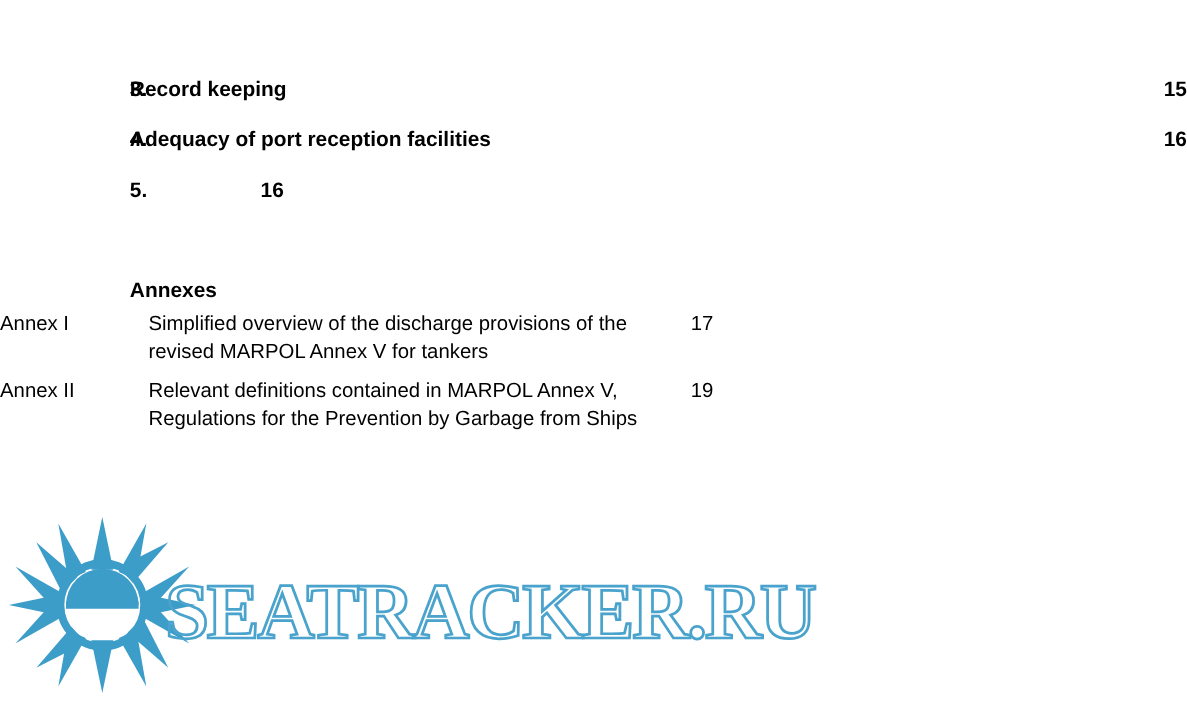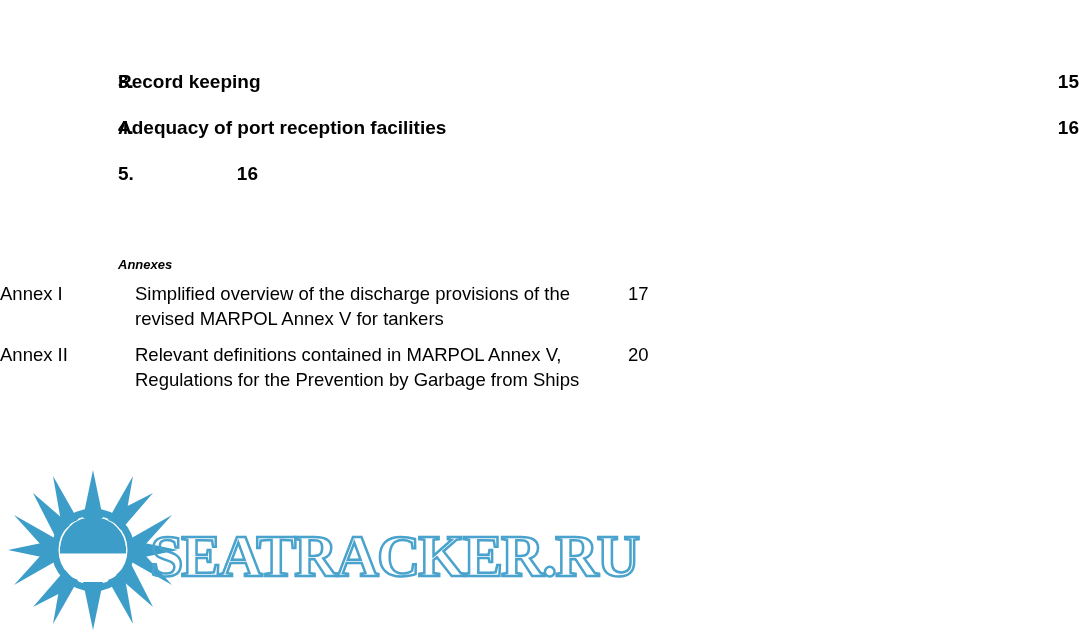--- a/index.html
+++ b/index.html
@@ -51,23 +51,22 @@
     text-align: right;
     padding-left: 20px;
   }
 
   
   .annexes-heading {
     position: absolute;
     left: 118px;
     top: 253px;
     font-weight: bold;
-    font-size: 13px;
+    font-size: 19px;
     line-height: 24px;
-    font-style: italic;
   }
   .annex-list {
     position: absolute;
     left: 0;
     top: 281px;
     width: 1079px;
   }
   .annex-row {
     display: flex;
     align-items: flex-start;
@@ -99,21 +98,21 @@
     width: 1079px;
     height: 639px;
     pointer-events: none;
   }
   .wm-text {
     position: absolute;
     left: 150px;
     top: 510px;
     font-family: "Liberation Serif", serif;
     font-weight: bold;
-    font-size: 60px;
+    font-size: 72px;
     line-height: 92px;
     letter-spacing: -2px;
     color: transparent;
     -webkit-text-stroke: 2.5px #4aa3cc;
     text-shadow: none;
     white-space: nowrap;
   }
   .wm-sun {
     position: absolute;
     left: 8px;
@@ -154,21 +153,21 @@
 
     <div class="annex-row">
       <span class="annex-label">Annex I</span>
       <span class="annex-desc">Simplified overview of the discharge provisions of the revised MARPOL Annex V for tankers</span>
       <span class="annex-pagenum">17</span>
     </div>
 
     <div class="annex-row">
       <span class="annex-label">Annex II</span>
       <span class="annex-desc">Relevant definitions contained in MARPOL Annex V, Regulations for the Prevention by Garbage from Ships</span>
-      <span class="annex-pagenum">20</span>
+      <span class="annex-pagenum">19</span>
     </div>
 
 
 
   </div>
 
   <div class="watermark">
     <svg class="wm-sun" viewBox="0 0 170 160">
       <g fill="#3d9dc9">
         <polygon points="85,0 95,48 75,48"></polygon>

